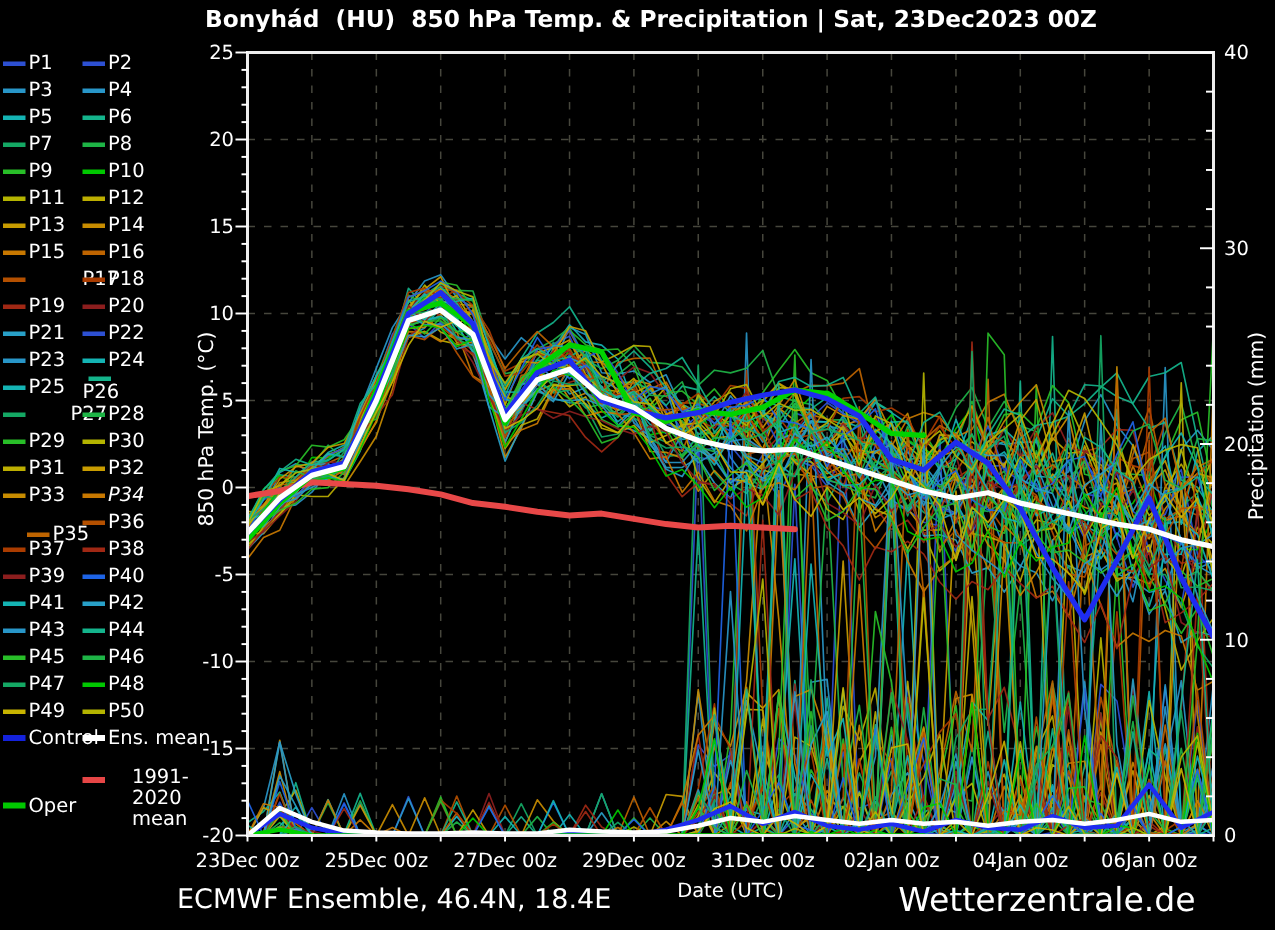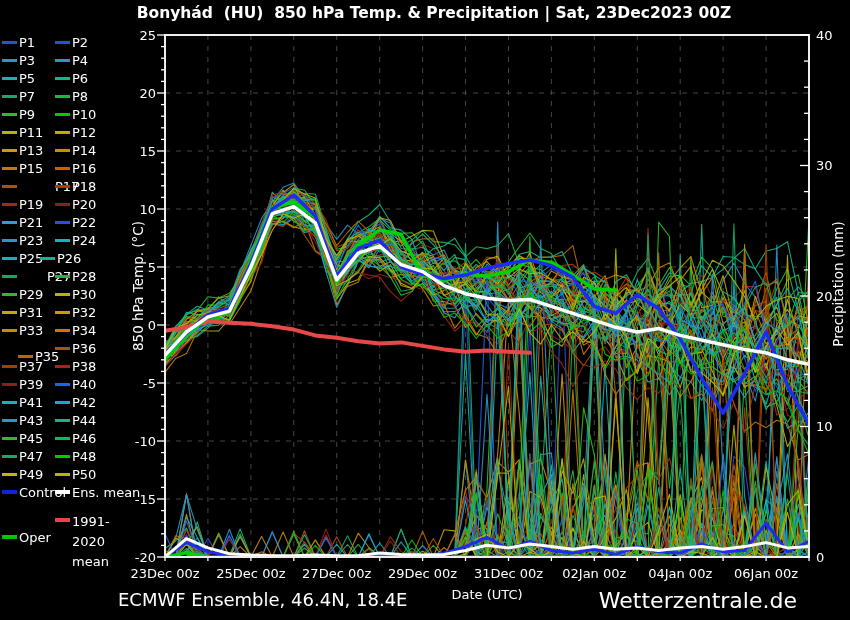--- a/index.html
+++ b/index.html
@@ -6,21 +6,21 @@
   body{width:850px;height:620px;position:relative;overflow:hidden;
        font-family:"DejaVu Sans","Liberation Sans",sans-serif;color:#fff;}
   .title{position:absolute;top:4px;left:127px;width:614px;text-align:center;
          font-size:15.5px;font-weight:bold;white-space:pre;}
   #legend{position:absolute;left:2px;top:0;width:130px;height:620px;}
   .li{position:absolute;display:flex;align-items:center;height:14px;font-size:13px;white-space:nowrap;}
   .li.block{align-items:flex-start;height:auto;}
   .sw{display:inline-block;width:15px;height:3px;margin-right:2px;flex:none;}
   .sw.thick{height:4px;}
   .li.block .sw{margin-top:6px;}
-  .two{line-height:20px;}
+  .two{line-height:14px;margin-left:16px;}
   .axl{position:absolute;font-size:13.5px;white-space:nowrap;transform:translate(-50%,-50%) rotate(-90deg);}
   .fL{position:absolute;top:589px;left:118px;font-size:18px;}
   .fC{position:absolute;top:587px;left:387px;width:200px;text-align:center;font-size:13px;}
   .fR{position:absolute;top:588px;right:53px;font-size:22px;}
   svg{position:absolute;left:0;top:0;}
 </style>
 </head>
 <body>
 
 <div class="title">Bonyhád  (HU)  850 hPa Temp. &amp; Precipitation | Sat, 23Dec2023 00Z</div>
@@ -119,21 +119,21 @@
       <span>P23</span>
     </div>
     <div class="li" style="left: 53px; top: 233px;">
       <span class="sw" style="background: rgb(20, 180, 180);"></span>
       <span>P24</span>
     </div>
     <div class="li" style="left: 0px; top: 251px;">
       <span class="sw" style="background: rgb(20, 180, 180);"></span>
       <span>P25</span>
     </div>
-    <div class="li" style="left: 38px; top: 251px;">
+    <div class="li" style="left: 53px; top: 251px; flex-direction: column;">
       <span class="sw" style="background: rgb(20, 180, 140);"></span>
       <span>P26</span>
     </div>
     <div class="li" style="left: 0px; top: 269px; gap: 28px;">
       <span class="sw" style="background: rgb(20, 168, 100);"></span>
       <span>P27</span>
     </div>
     <div class="li" style="left: 53px; top: 269px;">
       <span class="sw" style="background: rgb(30, 180, 70);"></span>
       <span>P28</span>
@@ -151,21 +151,21 @@
       <span>P31</span>
     </div>
     <div class="li" style="left: 53px; top: 305px;">
       <span class="sw" style="background: rgb(200, 156, 0);"></span>
       <span>P32</span>
     </div>
     <div class="li" style="left: 0px; top: 323px;">
       <span class="sw" style="background: rgb(200, 140, 0);"></span>
       <span>P33</span>
     </div>
-    <div class="li" style="left: 53px; top: 323px;">
+    <div class="li" style="left: 53px; top: 323px; font-style: italic;">
       <span class="sw" style="background: rgb(200, 120, 0);"></span>
       <span>P34</span>
     </div>
     <div class="li" style="left: 16px; top: 341px; margin-top: 8px;">
       <span class="sw" style="background: rgb(190, 100, 0);"></span>
       <span>P35</span>
     </div>
     <div class="li" style="left: 53px; top: 341px;">
       <span class="sw" style="background: rgb(180, 80, 0);"></span>
       <span>P36</span>

